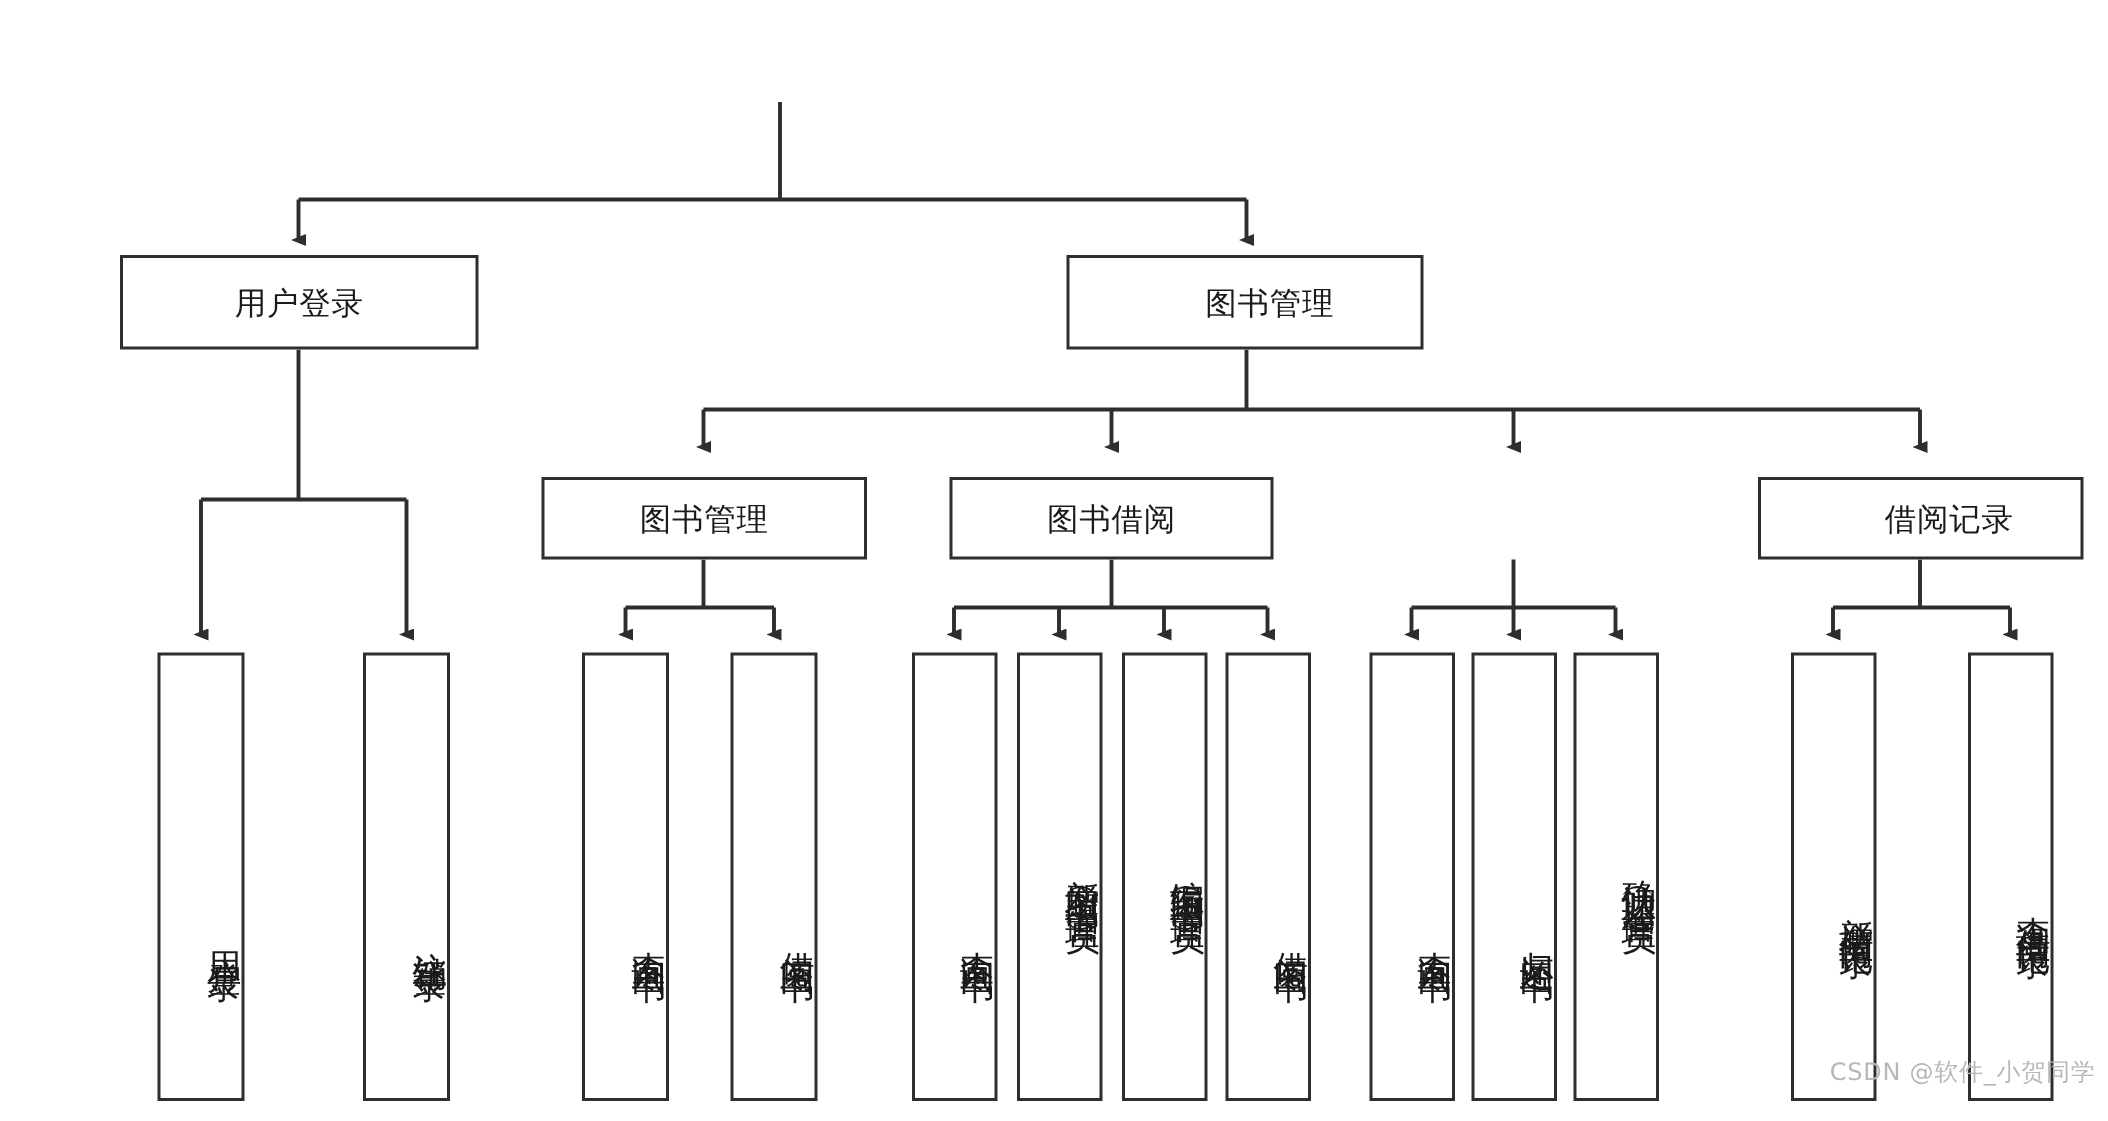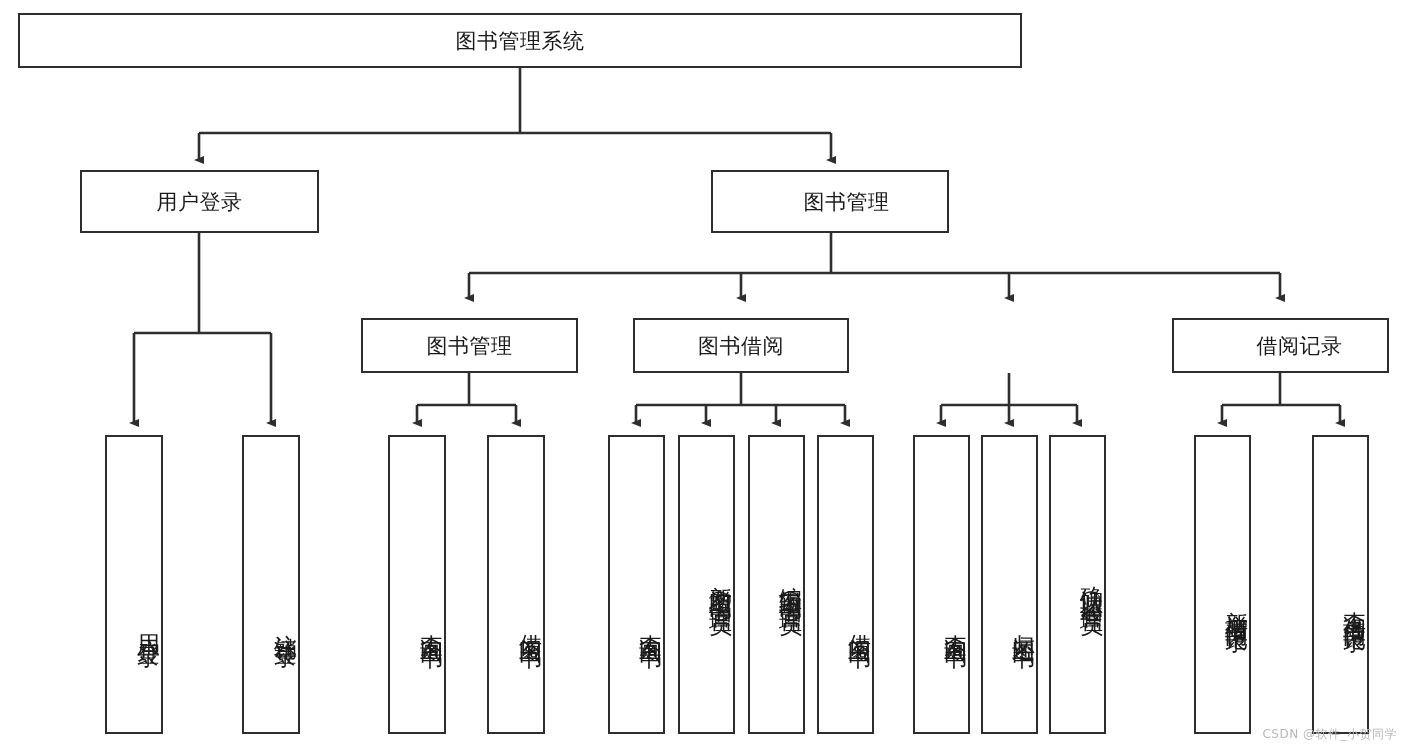--- a/index.html
+++ b/index.html
@@ -49,22 +49,22 @@
     justify-content: center;
   }
   .node.v span {
     display: block;
     writing-mode: vertical-rl;
     text-orientation: upright;
   }
   .watermark {
     position: absolute;
     right: 8px;
-    bottom: 4px;
-    font-size: 12px;
+    bottom: 21px;
+    font-size: 16px;
     color: #b8b8b8;
     letter-spacing: 0.5px;
     white-space: nowrap;
     font-family: "DejaVu Sans", "Liberation Sans", sans-serif;
   }
 </style>
 </head>
 <body>
 
 <div id="canvas">
@@ -112,23 +112,20 @@
       <path d="M1009,405 L1009,423" marker-end="url(#arrow)"></path>
       <path d="M1077,405 L1077,423" marker-end="url(#arrow)"></path>
 
       <path d="M1280,373 L1280,405"></path>
       <path d="M1222,405 L1340,405"></path>
       <path d="M1222,405 L1222,423" marker-end="url(#arrow)"></path>
       <path d="M1340,405 L1340,423" marker-end="url(#arrow)"></path>
     </g>
   </svg>
 
-  <div class="node h" style="left:18px; top:13px; width:1004px; height:55px;">
-    <span>图书管理系统</span>
-  </div>
 
   <div class="node h" style="left:80px; top:170px; width:239px; height:63px;">
     <span>用户登录</span>
   </div>
   <div class="node h" style="left:711px; top:170px; width:238px; height:63px;padding-left:33px;">
     <span>图书管理</span>
   </div>
 
   <div class="node h" style="left:361px; top:318px; width:217px; height:55px;">
     <span>图书管理</span>

